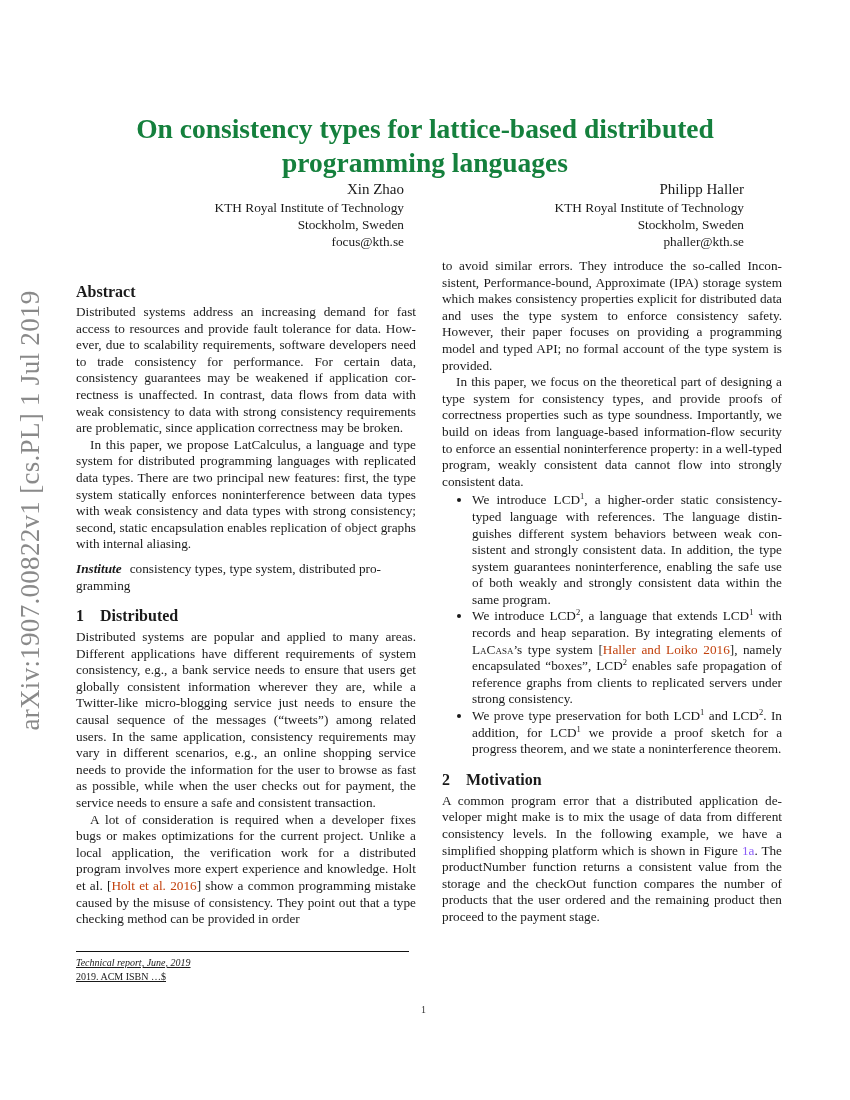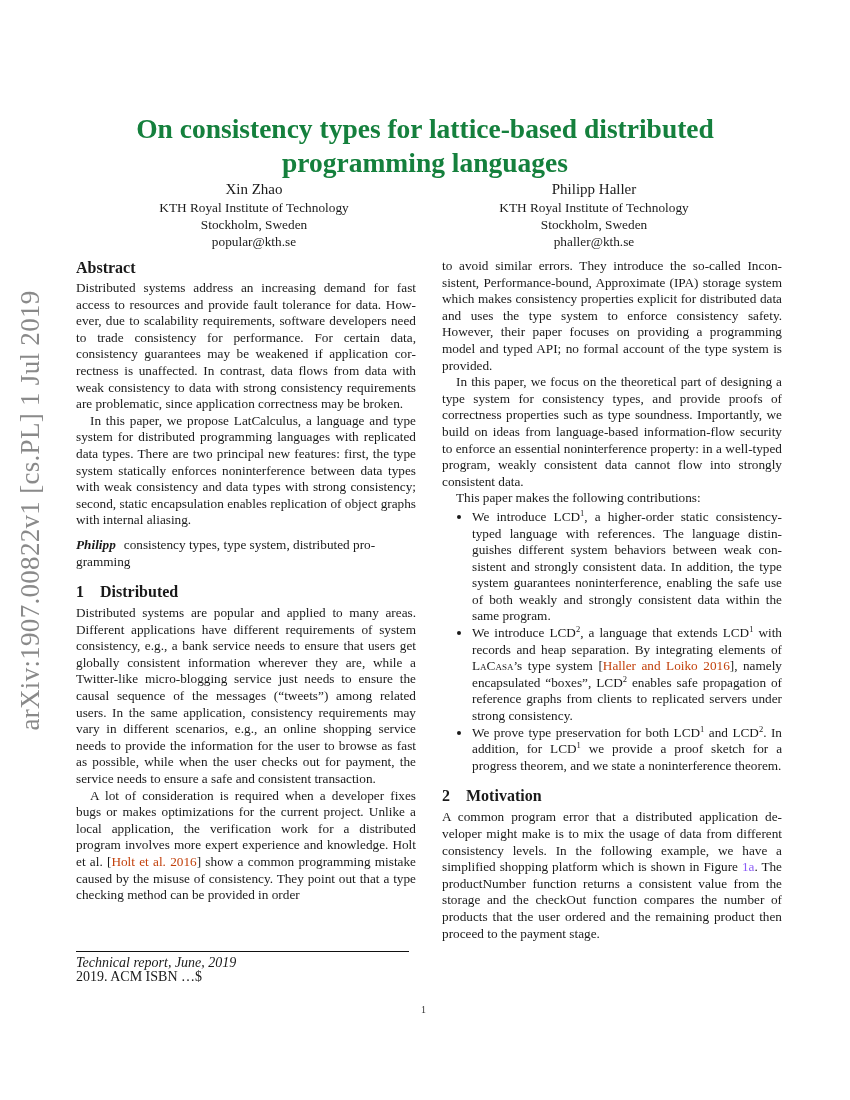--- a/index.html
+++ b/index.html
@@ -15,82 +15,81 @@
     .arxiv-stamp span {
       transform: rotate(-90deg); white-space: nowrap;
       font-family: "Liberation Serif", serif; font-size: 27px; color: #8a8a8a;
       letter-spacing: 0.3px;
     }
     .title {
       position: absolute; left: 60px; width: 730px; top: 94px;
       text-align: center; font-weight: bold; font-size: 27.5px; line-height: 34px;
       color: #15803d;
     }
-    .author { position: absolute; top: 180px; width: 300px; text-align: center; font-size: 13.3px; line-height: 17px; }
+    .author { position: absolute; top: 180px; width: 300px; text-align: right; font-size: 13.3px; line-height: 17px; }
     .author .name { font-size: 15px; line-height: 19px; }
     .author.a1 { left: 104px; }
     .author.a2 { left: 444px; }
     .col { position: absolute; top: 258px; width: 340px; font-size: 13.25px; line-height: 16.6px; text-align: justify; hyphens: manual; }
-    .col.left { left: 76px; }
+    .col.left { left: 76px; margin-top: 24px; }
     .col.right { left: 442px; }
     .col p { margin: 0; }
     .col p.indent { text-indent: 14px; }
     h2.abs { font-size: 16px; font-weight: bold; margin: 0 0 2px 0; line-height: 20px; }
     h2.sec { font-size: 16px; font-weight: bold; margin: 12px 0 3px 0; line-height: 20px; }
     h2.sec .num { display: inline-block; width: 24px; }
     .kw { margin-top: 8px !important; text-align: left; }
     .kw b { font-style: italic; margin-right: 8px; }
     .cite { color: #c2410c; }
     .figref { color: #8b5cf6; }
     sup { font-size: 8.5px; line-height: 0; vertical-align: 5px; }
     .sc { font-variant: small-caps; }
     ul.contrib { margin: 2px 0 0 0; padding-left: 30px; }
     ul.contrib li { margin: 0; padding-left: 0; }
     .footnote-rule { position: absolute; left: 76px; top: 951px; width: 333px; border-top: 1.5px solid #111; }
-    .footnote { position: absolute; left: 76px; top: 956px; font-size: 14px; line-height: 13.5px; }
+    .footnote { position: absolute; left: 76px; top: 956px; font-size: 10px; line-height: 13.5px; text-decoration: underline; }
     .footnote .venue { font-style: italic; }
     .page-num { position: absolute; left: 421px; top: 1004px; font-size: 10px; color: #333; }
   </style>
 </head>
 <body>
 
 <div class="arxiv-stamp">
   <span>arXiv:1907.00822v1  [cs.PL]  1 Jul 2019</span>
 </div>
 
 <h1 class="title">On consistency types for lattice-based distributed programming languages</h1>
 
 <div class="author a1">
   <div class="name">Xin Zhao</div>
   <div>KTH Royal Institute of Technology</div>
   <div>Stockholm, Sweden</div>
-  <div>popular@kth.se</div>
+  <div>focus@kth.se</div>
 </div>
 <div class="author a2">
   <div class="name">Philipp Haller</div>
   <div>KTH Royal Institute of Technology</div>
   <div>Stockholm, Sweden</div>
   <div>phaller@kth.se</div>
 </div>
 
 <div class="col left">
   <h2 class="abs">Abstract</h2>
   <p>Distributed systems address an increasing demand for fast access to resources and provide fault tolerance for data. How­ever, due to scalability requirements, software developers need to trade consistency for performance. For certain data, consistency guarantees may be weakened if application cor­rectness is unaffected. In contrast, data flows from data with weak consistency to data with strong consistency require­ments are problematic, since application correctness may be broken.</p>
   <p class="indent">In this paper, we propose LatCalculus, a language and type system for distributed programming languages with replicated data types. There are two principal new features: first, the type system statically enforces noninterference be­tween data types with weak consistency and data types with strong consistency; second, static encapsulation enables repli­cation of object graphs with internal aliasing.</p>
-  <p class="kw"><b>Philipp</b><span>consistency types, type system, distributed pro­gramming</span></p>
+  <p class="kw"><b>Institute</b><span>consistency types, type system, distributed pro­gramming</span></p>
 
   <h2 class="sec"><span class="num">1</span><span>Distributed</span></h2>
   <p>Distributed systems are popular and applied to many areas. Different applications have different requirements of sys­tem consistency, e.g., a bank service needs to ensure that users get globally consistent information wherever they are, while a Twitter-like micro-blogging service just needs to en­sure the causal sequence of the messages (“tweets”) among related users. In the same application, consistency require­ments may vary in different scenarios, e.g., an online shop­ping service needs to provide the information for the user to browse as fast as possible, while when the user checks out for payment, the service needs to ensure a safe and con­sistent transaction.</p>
   <p class="indent"><span>A lot of consideration is required when a developer fixes bugs or makes optimizations for the current project. Unlike a local application, the verification work for a distributed program involves more expert experience and knowledge. Holt et al. [</span><span class="cite">Holt et al. 2016</span><span>] show a common programming mistake caused by the misuse of consistency. They point out that a type checking method can be provided in order</span></p>
 </div>
 
 <div class="col right">
   <p>to avoid similar errors. They introduce the so-called Incon­sistent, Performance-bound, Approximate (IPA) storage sys­tem which makes consistency properties explicit for distributed data and uses the type system to enforce consistency safety. However, their paper focuses on providing a programming model and typed API; no formal account of the type system is provided.</p>
   <p class="indent">In this paper, we focus on the theoretical part of designing a type system for consistency types, and provide proofs of correctness properties such as type soundness. Importantly, we build on ideas from language-based information-flow se­curity to enforce an essential noninterference property: in a well-typed program, weakly consistent data cannot flow into strongly consistent data.</p>
-  <p class="indent">This paper makes the following contributions:</p>
   <ul class="contrib">
     <li><span>We introduce LCD</span><sup>1</sup><span>, a higher-order static consistency-typed language with references. The language distin­guishes different system behaviors between weak con­sistent and strongly consistent data. In addition, the type system guarantees noninterference, enabling the safe use of both weakly and strongly consistent data within the same program.</span></li>
     <li><span>We introduce LCD</span><sup>2</sup><span>, a language that extends LCD</span><sup>1</sup><span> with records and heap separation. By integrating el­ements of </span><span class="sc">LaCasa</span><span>’s type system [</span><span class="cite">Haller and Loiko 2016</span><span>], namely encapsulated “boxes”, LCD</span><sup>2</sup><span> enables safe propagation of reference graphs from clients to repli­cated servers under strong consistency.</span></li>
     <li><span>We prove type preservation for both LCD</span><sup>1</sup><span> and LCD</span><sup>2</sup><span>. In addition, for LCD</span><sup>1</sup><span> we provide a proof sketch for a progress theorem, and we state a noninterference theorem.</span></li>
   </ul>
 
   <h2 class="sec"><span class="num">2</span><span>Motivation</span></h2>
   <p><span>A common program error that a distributed application de­veloper might make is to mix the usage of data from differ­ent consistency levels. In the following example, we have a simplified shopping platform which is shown in Figure </span><span class="figref">1a</span><span>. The productNumber function returns a consistent value from the storage and the checkOut function compares the num­ber of products that the user ordered and the remaining product then proceed to the payment stage.</span></p>
 </div>
 

